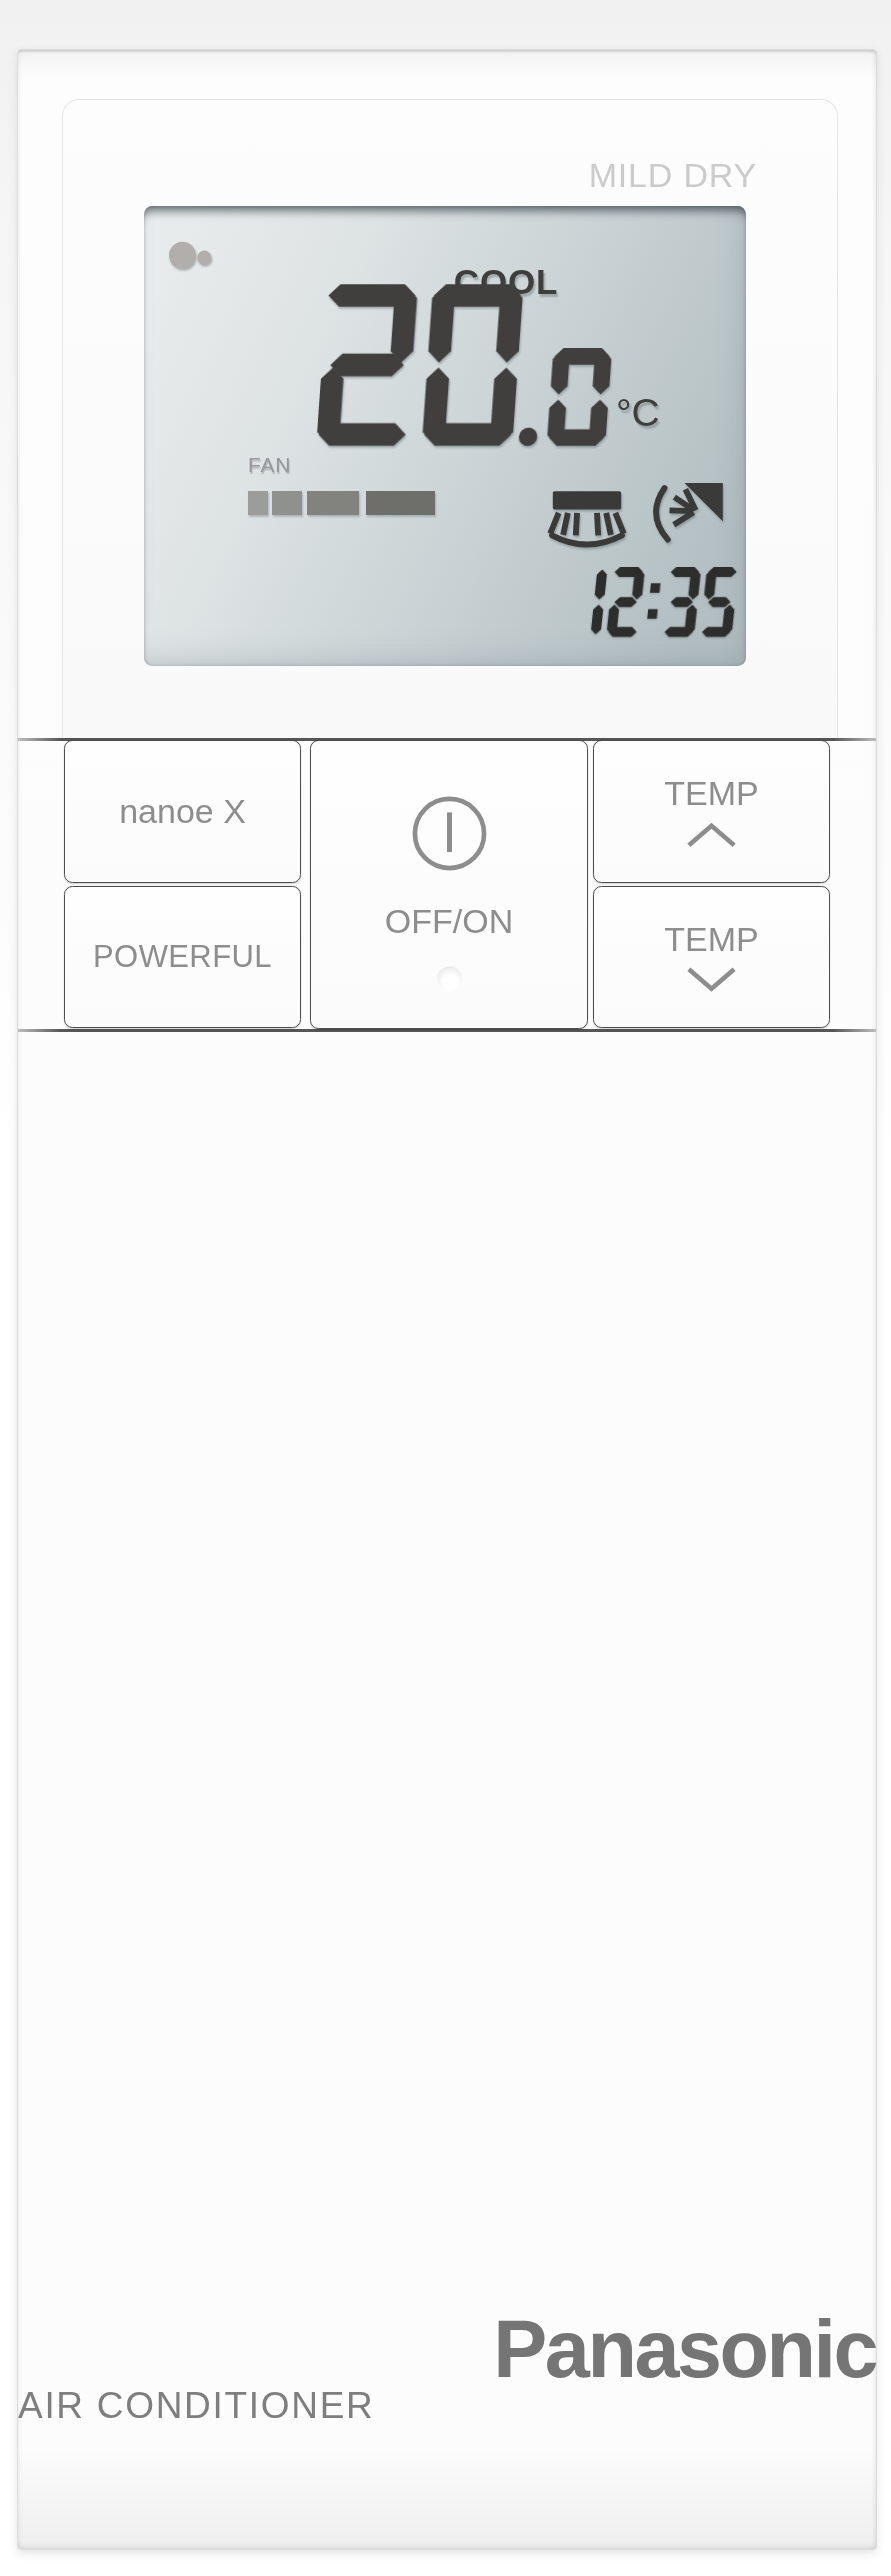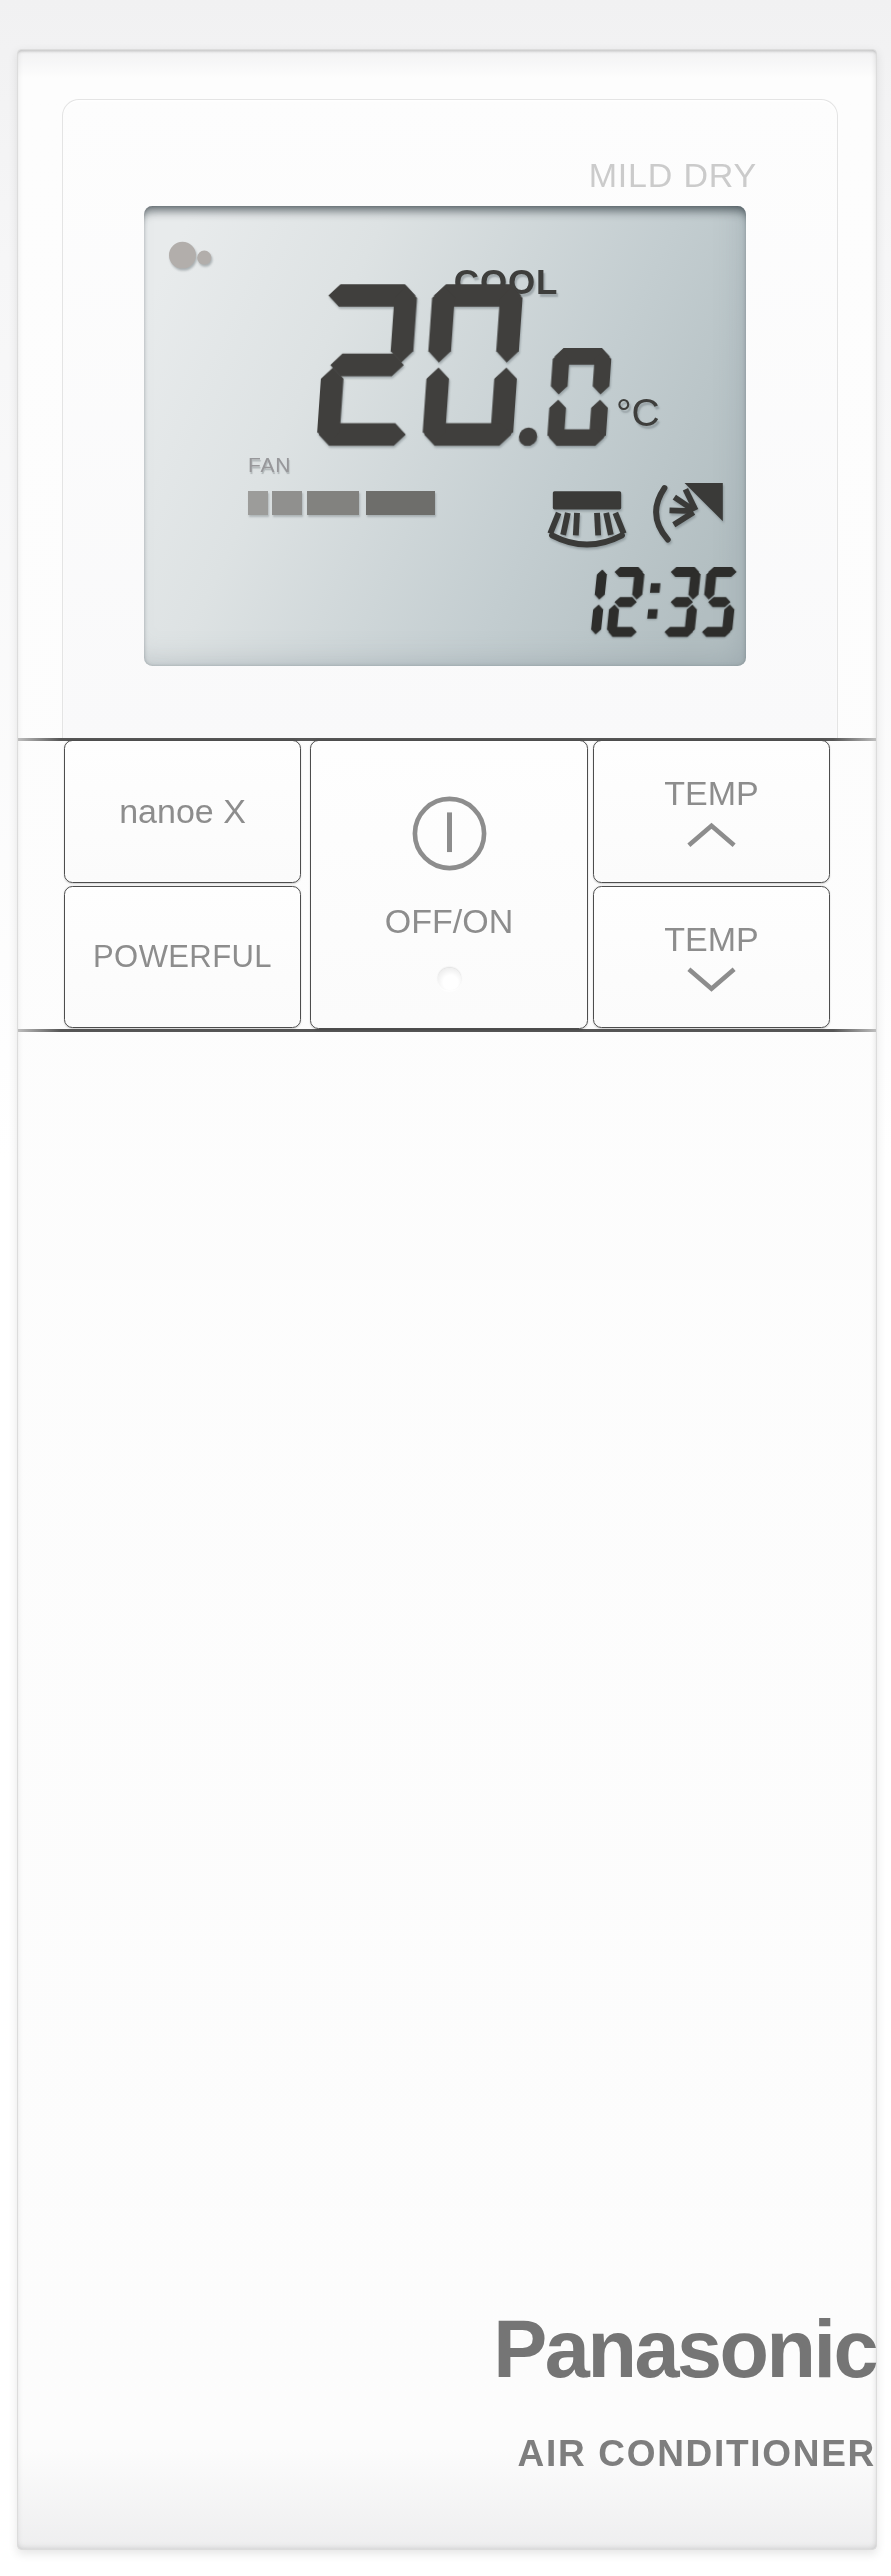--- a/index.html
+++ b/index.html
@@ -94,22 +94,22 @@
     box-shadow:0 -0.8px 1.7px rgba(0,0,0,0.15),0 1.7px 1.7px rgba(255,255,255,1);
   }
   .temp-chevron{margin-top:6.7px;}
 
   
   .brand-logo{
     position:absolute;left:0;width:100%;top:2253px;text-align:right;
     font-size:81px;font-weight:bold;letter-spacing:-2.5px;color:#757575;
   }
   .product-label{
-    position:absolute;left:0;width:100%;top:2335px;text-align:right;
-    font-size:37px;letter-spacing:1.7px;color:#7e7e7e;font-weight:bold;margin-top:48px;
+    position:absolute;left:0;width:100%;top:2335px;text-align:left;
+    font-size:37px;letter-spacing:1.7px;color:#7e7e7e;font-weight:normal;
   }
 </style>
 </head>
 <body>
 
 <div class="remote">
 
   <div class="face">
     <div class="mild-dry">MILD DRY</div>
 

